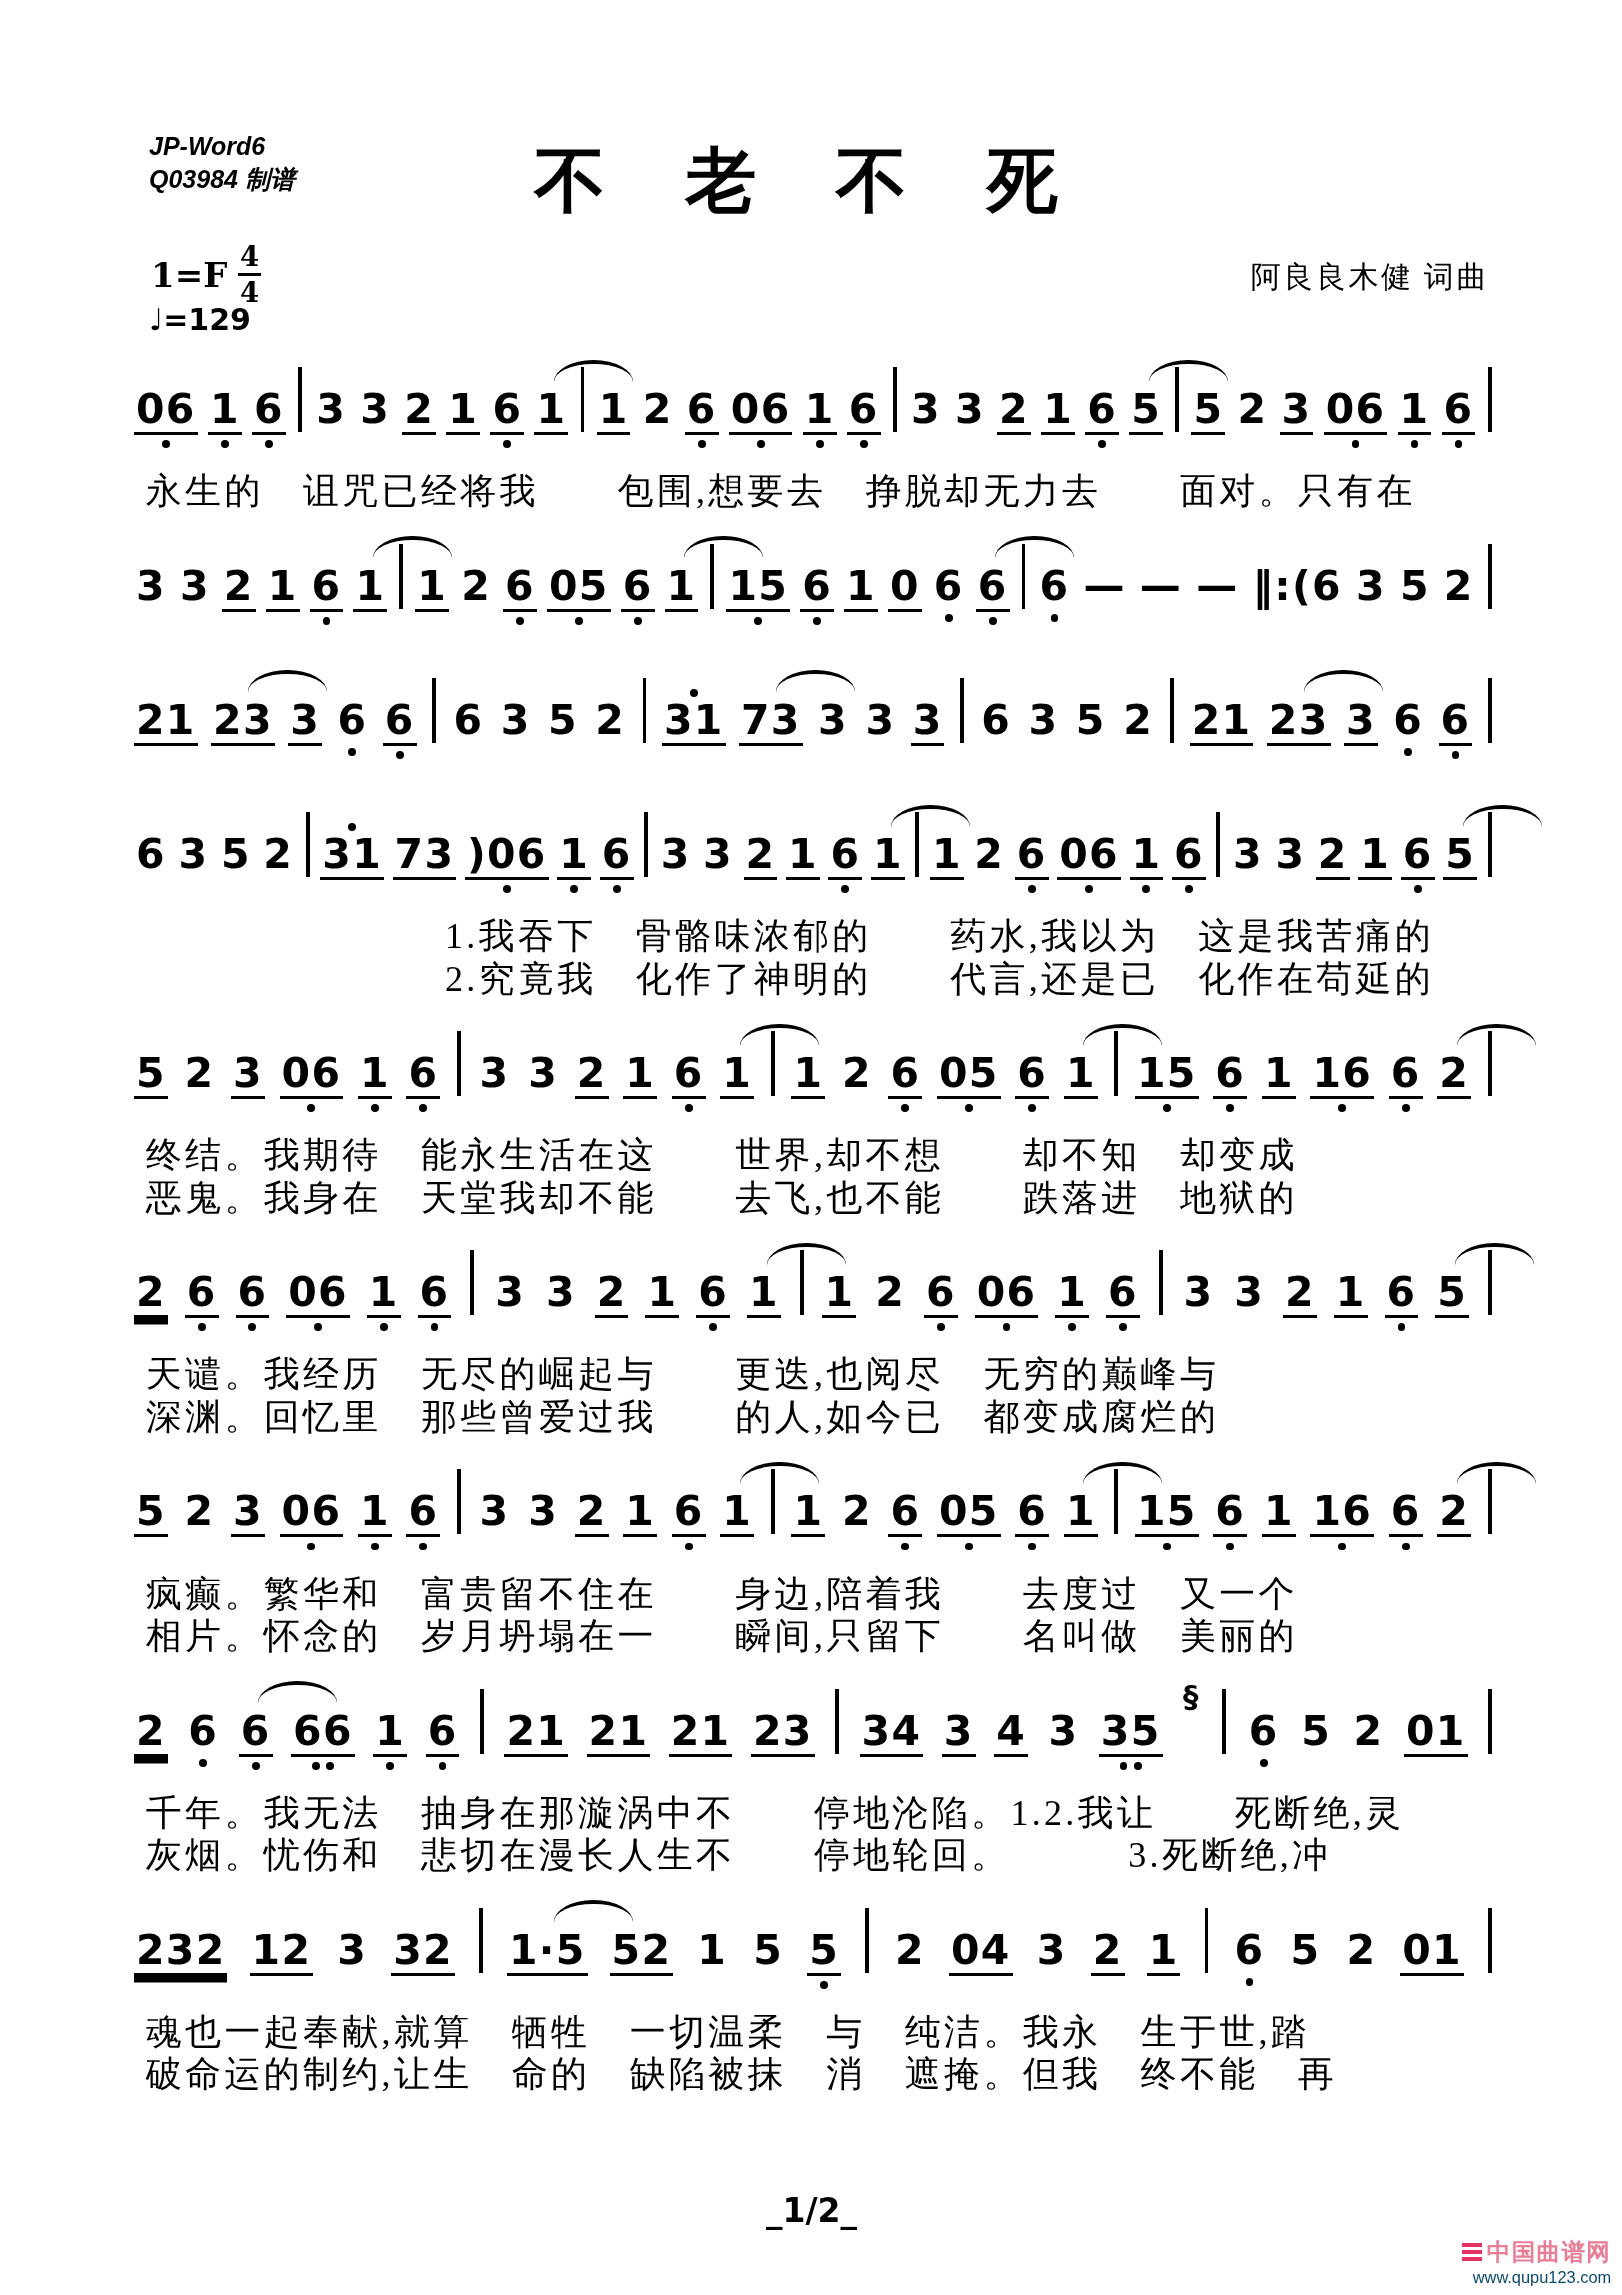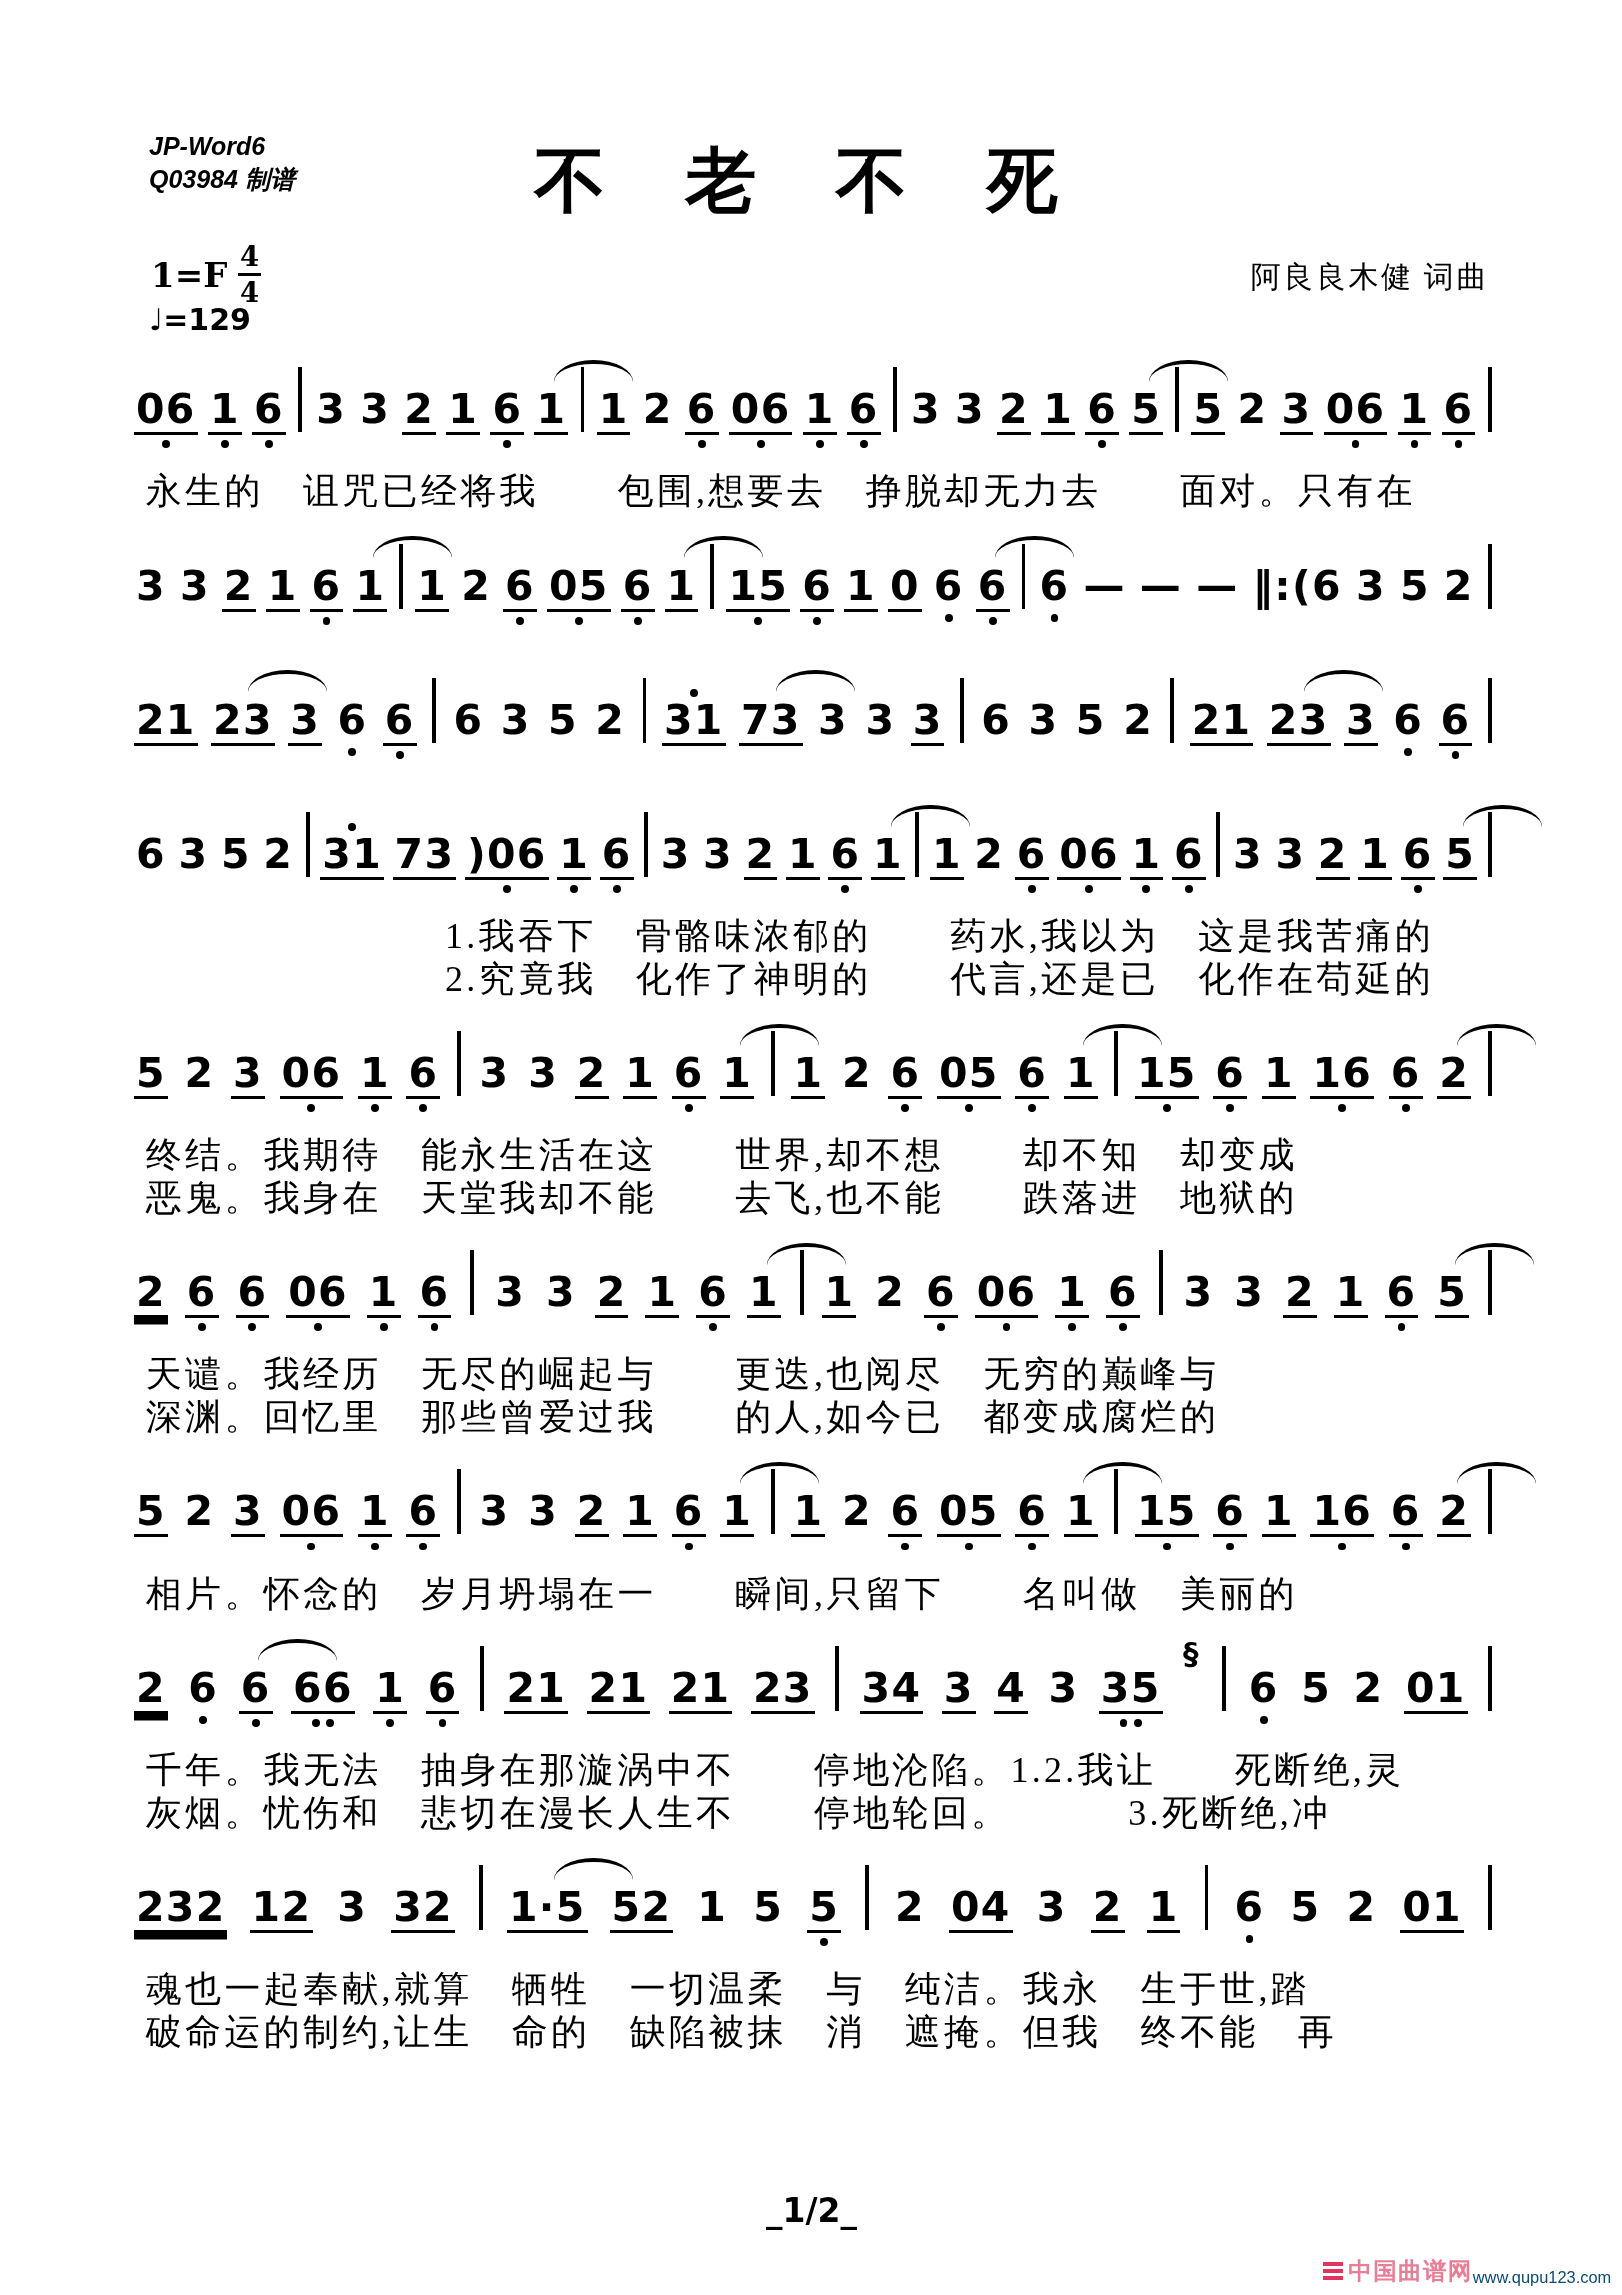--- a/index.html
+++ b/index.html
@@ -38,21 +38,21 @@
   .tok.segno .mid{transform:translateY(-35px);font-size:31px;}
 
   
   .lyric{font-size:36px;line-height:1.18;letter-spacing:3.3px;margin-left:11.8px;
          font-family:"Liberation Serif",serif;}
   .system:nth-child(4) .lyric{margin-left:311px;}
 
   
   .pageno{position:absolute;left:0;bottom:65px;width:100%;text-align:center;
           font-size:33px;font-weight:bold;font-family:"DejaVu Sans",sans-serif;}
-  .wm{position:absolute;right:11.8px;bottom:7.9px;display:flex;flex-direction:row;align-items:flex-end;}
+  .wm{position:absolute;right:11.8px;bottom:7.9px;display:flex;flex-direction:column;align-items:flex-end;}
   .wm-row{display:flex;align-items:center;gap:5.2px;}
   .wm-bars{display:flex;flex-direction:column;gap:3.3px;}
   .wm-bars i{display:block;width:19.6px;height:3.9px;background:#e5335f;}
   .wm-site{font-size:23.6px;font-weight:bold;color:#e87d96;letter-spacing:1.3px;}
   .wm-url{font-size:16.4px;color:#0c4a6e;font-family:"Liberation Sans",sans-serif;}
 </style>
 </head>
 <body>
 
 <div class="page">
@@ -1353,20 +1353,21 @@
             <span class="bot"></span>
           </span>
           <span class="tok bar">
             <span class="top"></span>
             <span class="mid">
               <span class="barline"></span>
             </span>
             <span class="bot"></span>
           </span>
         </div>
+        <div class="lyric">疯癫。繁华和　富贵留不住在　　身边,陪着我　　去度过　又一个</div>
         <div class="lyric">相片。怀念的　岁月坍塌在一　　瞬间,只留下　　名叫做　美丽的</div>
       </div>
       <div class="system">
         <div class="noterow">
           <span class="tok u2">
             <span class="top"></span>
             <span class="mid">2</span>
             <span class="bot"></span>
           </span>
           <span class="tok">

